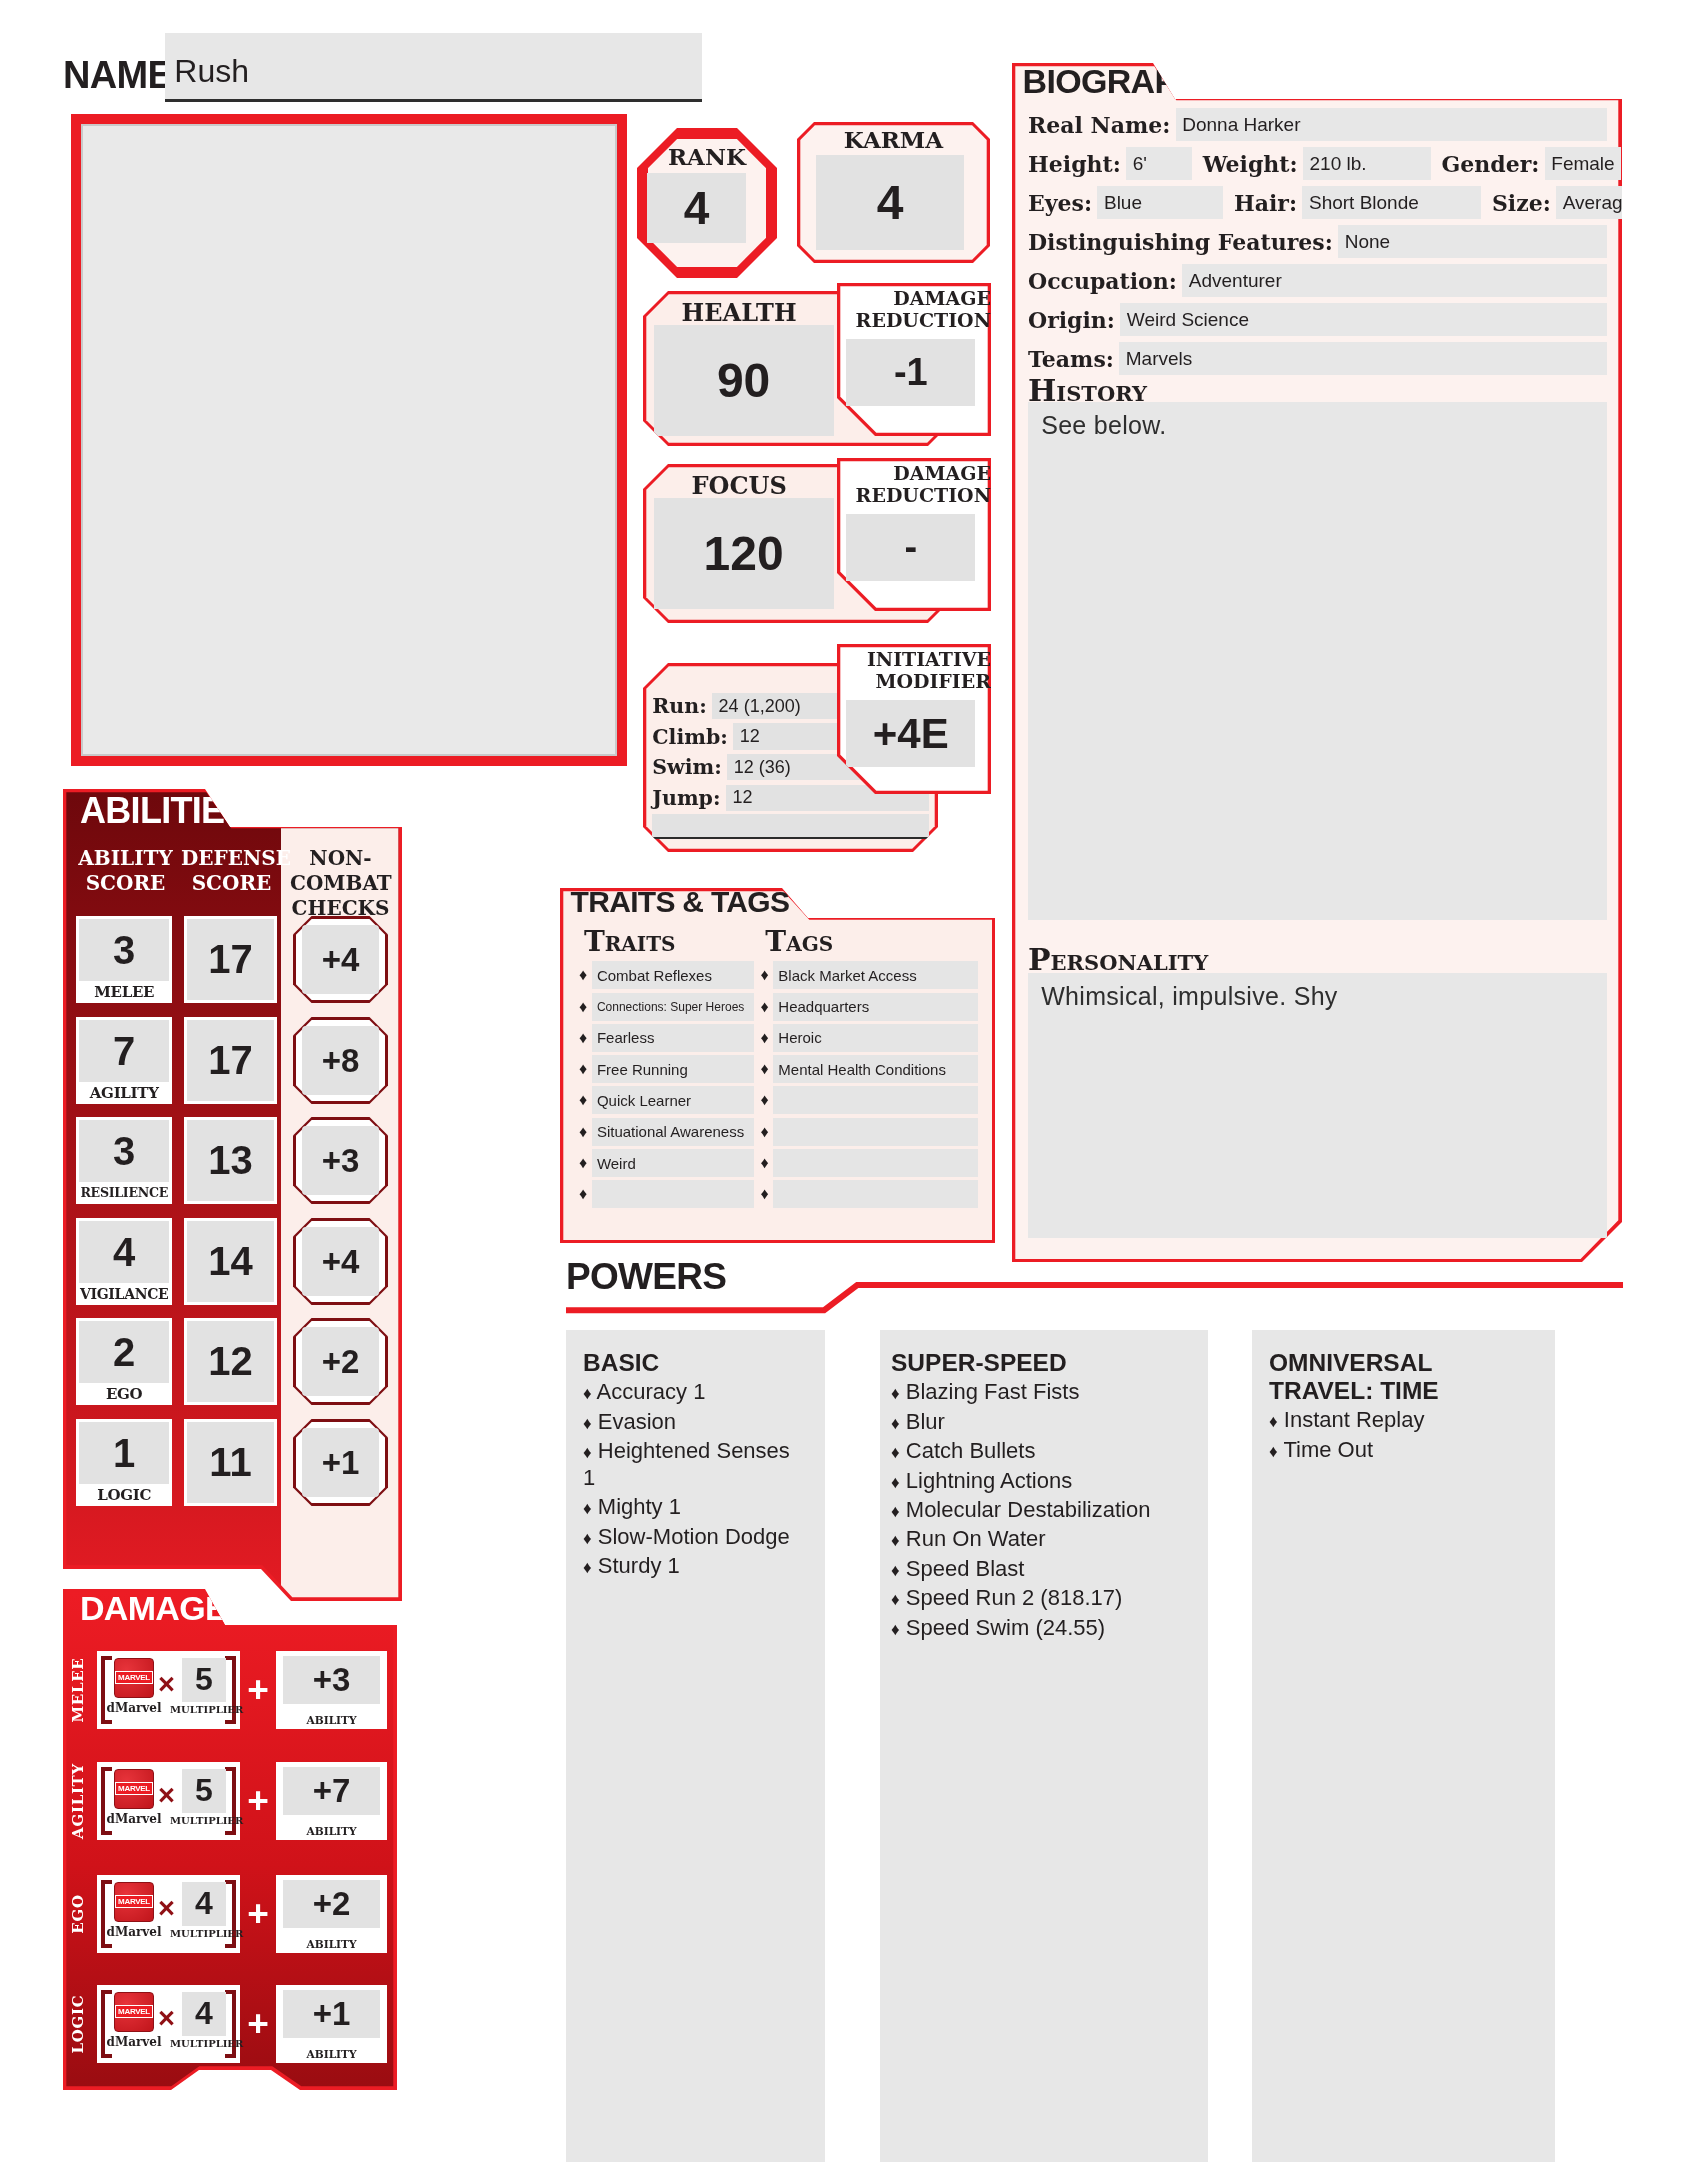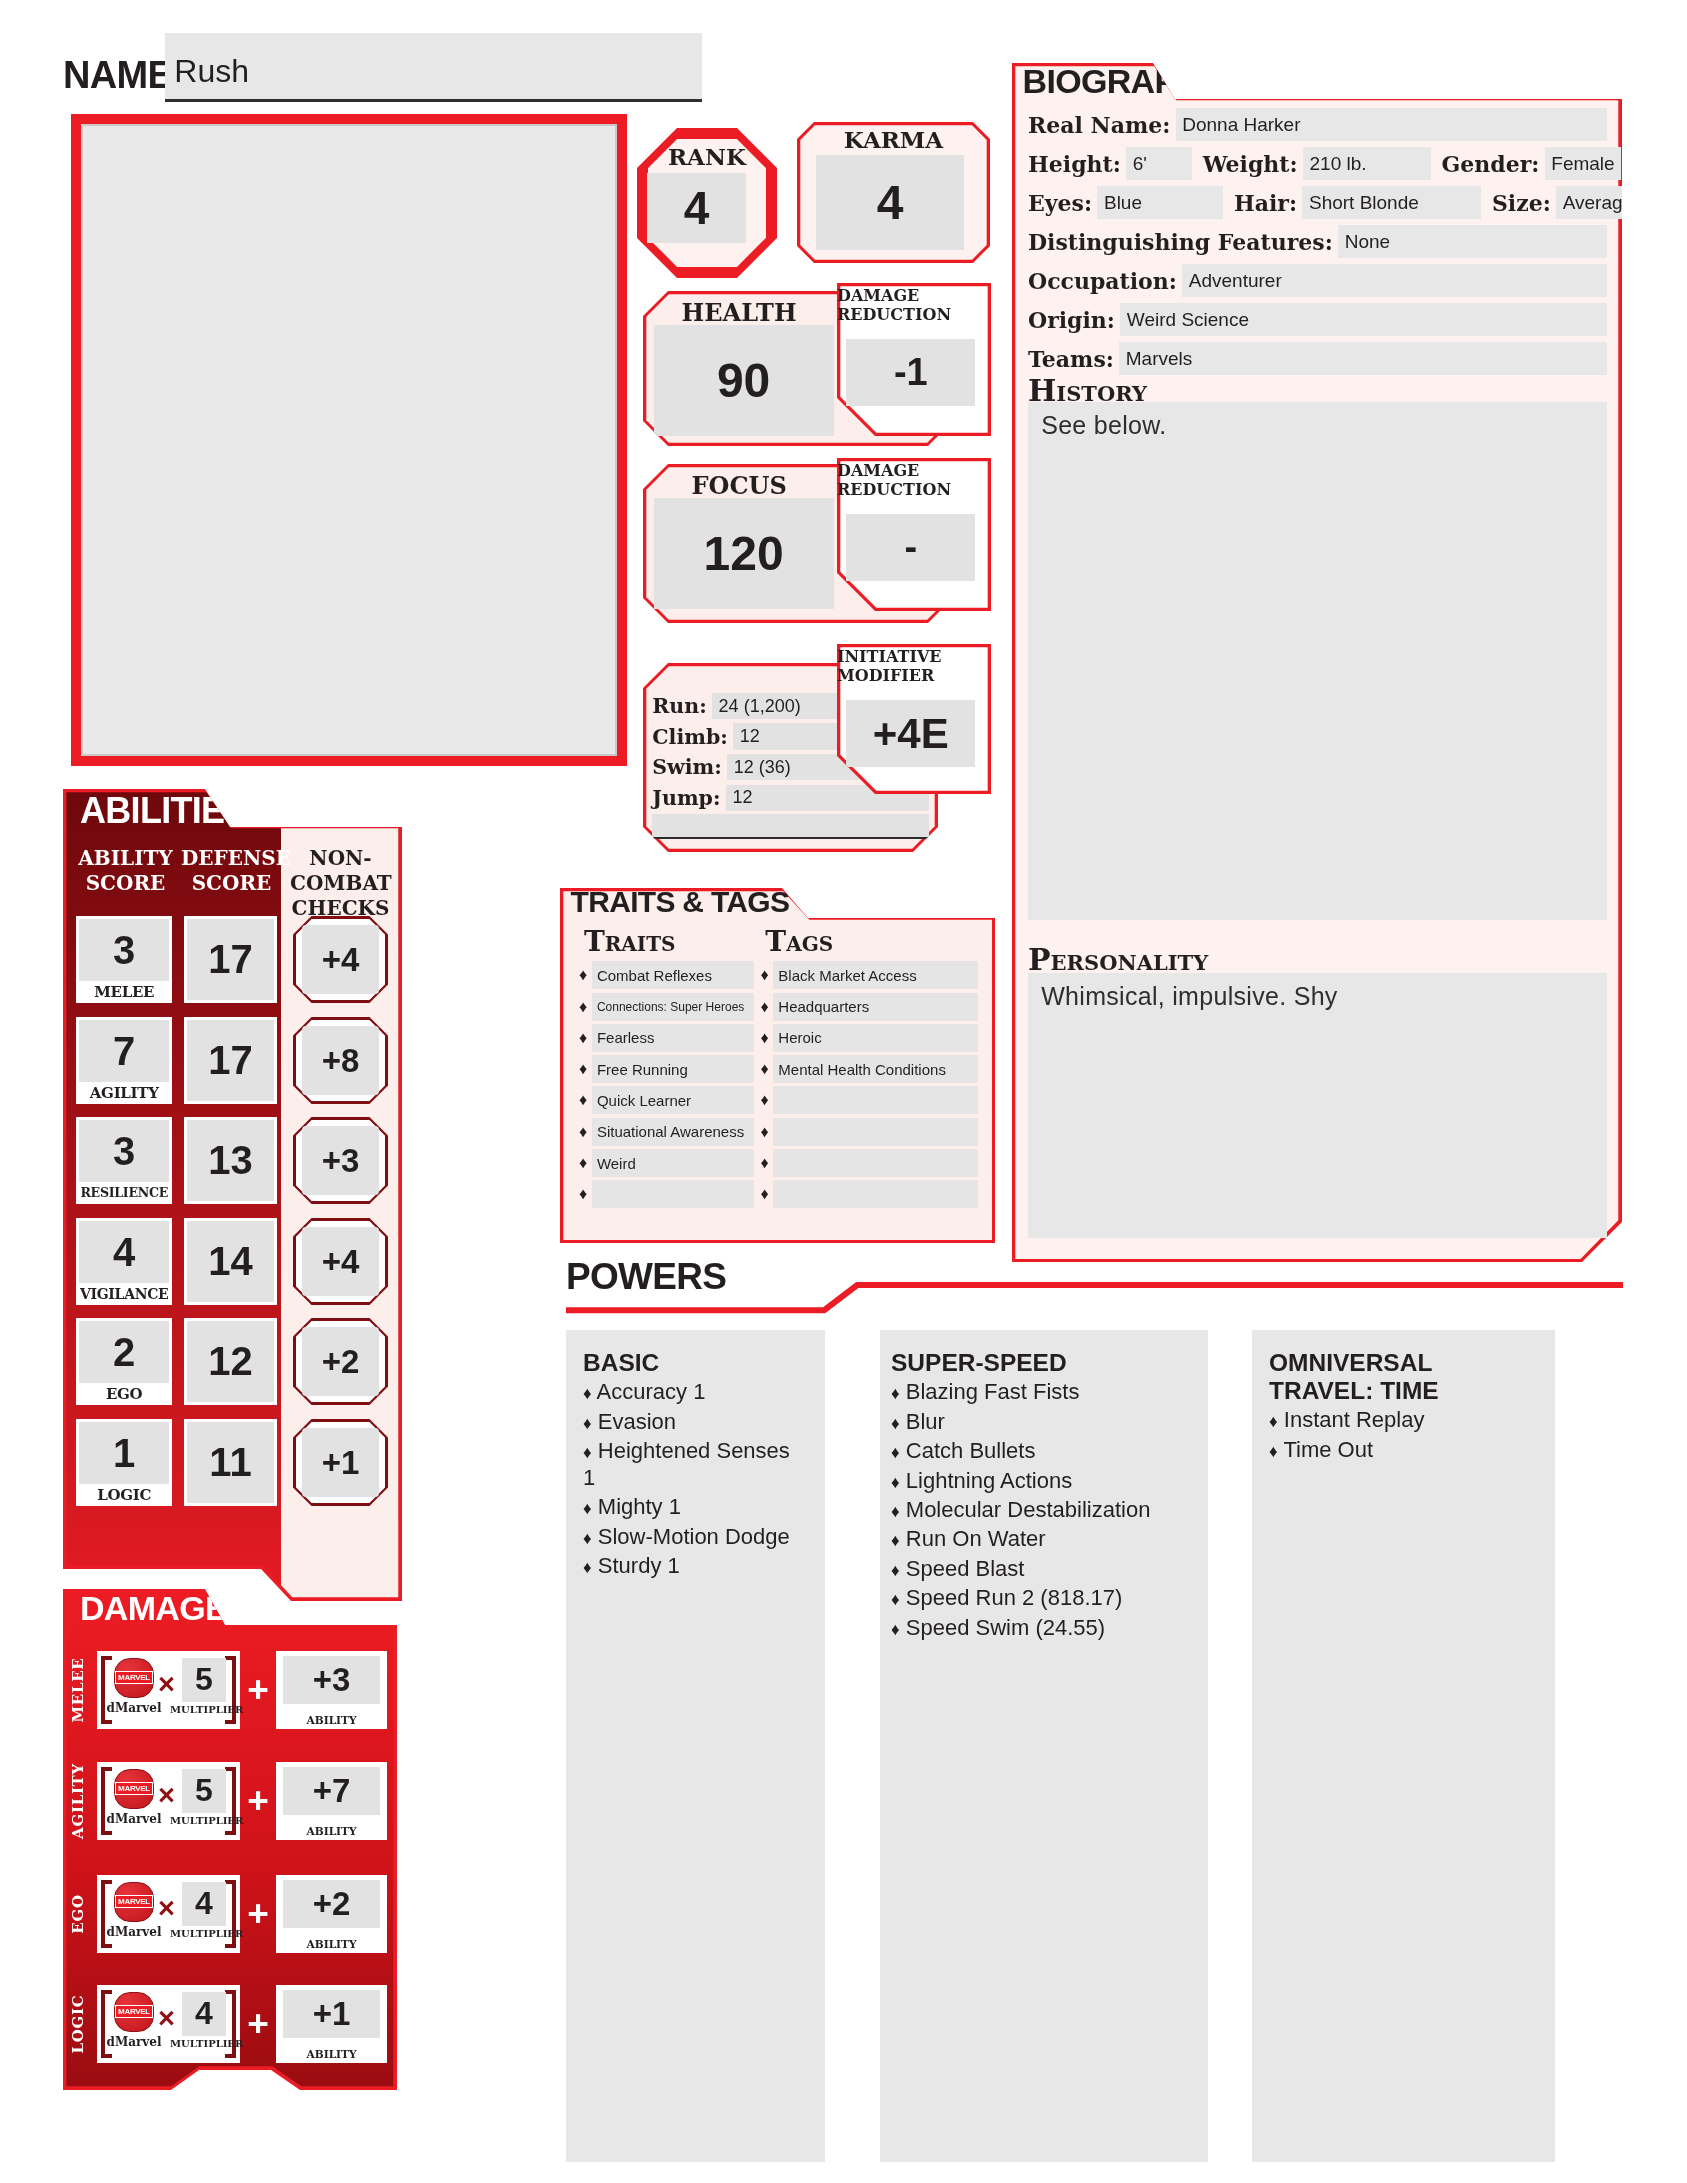--- a/index.html
+++ b/index.html
@@ -54,21 +54,21 @@
   .bigstat .inner{background:var(--pink);
     clip-path:polygon(22.5px 0,100% 0,100% calc(100% - 22.5px),calc(100% - 22.5px) 100%,22.5px 100%,0 calc(100% - 22.5px),0 22.5px);}
   .bigstat .lbl{position:absolute; top:6.6px; width:62%; text-align:center; font-size:24px;}
   .bigstat .val{position:absolute; left:10.6px; top:34px; width:180px; height:111px; background:var(--gray2); font-size:48px; font-weight:bold;}
   #health{left:643px; top:291px; height:155px;}
   #focus{left:643px; top:464px; height:159px;}
 
   
   .sidebox{width:154px; clip-path:polygon(0 0,100% 0,100% 100%,38px 100%,0 calc(100% - 38px));}
   .sidebox .inner{background:#fff; clip-path:polygon(0 0,100% 0,100% 100%,36px 100%,0 calc(100% - 36px));}
-  .sidebox .lbl{position:absolute; top:4px; left:0; width:100%; text-align:left; font-size:16px; line-height:1.18;}
+  .sidebox .lbl{position:absolute; top:4px; left:0; width:100%; text-align:right; font-size:19px; line-height:1.18;}
   .sidebox .val{position:absolute; left:9.3px; top:56px; width:129px; height:67px; background:var(--gray2); font-size:38px; font-weight:bold;}
   #dr1{left:837px; top:283px; height:153px;}
   #dr2{left:837px; top:458px; height:153px;}
   #initiative{left:837px; top:644px; height:150px;}
   #initiative .val{font-size:42px;}
 
   
   #speedbox{left:643px; top:663px; width:295px; height:189px;
     clip-path:polygon(25px 0,100% 0,100% calc(100% - 25px),calc(100% - 25px) 100%,25px 100%,0 calc(100% - 25px),0 25px);}
   #speedbox .inner{background:var(--pink);
@@ -106,21 +106,21 @@
   #damage .inner{background:linear-gradient(180deg,#ED1C24 0%,#D01219 55%,#9A0C11 100%);
     clip-path:polygon(0 0,140px 0,160px 34px,327px 34px,327px 494px,235px 494px,206px 474px,133px 474px,105px 494px,0 494px);}
   #damage .title{position:absolute; left:17px; top:0px; color:#fff; font-size:34px;}
   .dm-row{position:absolute; left:0; width:100%; height:78px;}
   .dm-name{position:absolute; left:0; top:0; width:30px; height:78px; display:flex; align-items:center; justify-content:center;}
   .dm-name span{transform:rotate(-90deg); white-space:nowrap; color:#fff; font-size:15px; letter-spacing:0.7px;}
   .dicebox{position:absolute; left:34px; top:0; width:143px; height:78px; background:#fff;}
   .brk{position:absolute; top:5.3px; bottom:5.3px; width:10.6px;}
   .brk.l{left:4px; border-left:4.6px solid var(--darkred); border-top:4.6px solid var(--darkred); border-bottom:4.6px solid var(--darkred);}
   .brk.r{right:4px; border-right:4.6px solid var(--darkred); border-top:4.6px solid var(--darkred); border-bottom:4.6px solid var(--darkred);}
-  .die{position:absolute; left:17px; top:6.6px; width:40px; height:40px; border-radius:16px;
+  .die{position:absolute; left:17px; top:6.6px; width:40px; height:40px; border-radius:4px;
     background:radial-gradient(circle at 30% 30%, #E8343B, #C0151B); border:1.3px solid #8F1015; display:flex; align-items:center; justify-content:center;}
   .die .logo{background:#EC1C24; border:1.3px solid #fff; color:#fff; font-weight:900; font-size:8px; padding:0.7px 2px; letter-spacing:-0.3px;}
   .die-lbl{position:absolute; left:4px; top:50px; width:66px; text-align:center; font-size:12px;}
   .times{position:absolute; left:61px; top:17px; color:var(--maroon); font-size:29px; font-weight:900;}
   .mult{position:absolute; left:85px; top:6.6px; width:44px; height:44px; background:var(--gray2); font-size:32px; font-weight:bold;}
   .mult-lbl{position:absolute; left:73px; top:53px; width:67px; text-align:center; font-size:10px;}
   .dm-plus{position:absolute; left:180px; top:0; width:30px; height:78px; color:#fff; font-size:37px; font-weight:900; display:flex; align-items:center; justify-content:center;}
   .dm-ab{position:absolute; left:213px; top:0; width:111px; height:78px; background:#fff;}
   .dm-ab .g{position:absolute; left:6.6px; top:5.3px; right:6.6px; height:48px; background:var(--gray2); font-size:33px; font-weight:bold;}
   .dm-ab .l{position:absolute; left:0; bottom:2.6px; width:100%; text-align:center; font-size:10.6px;}

